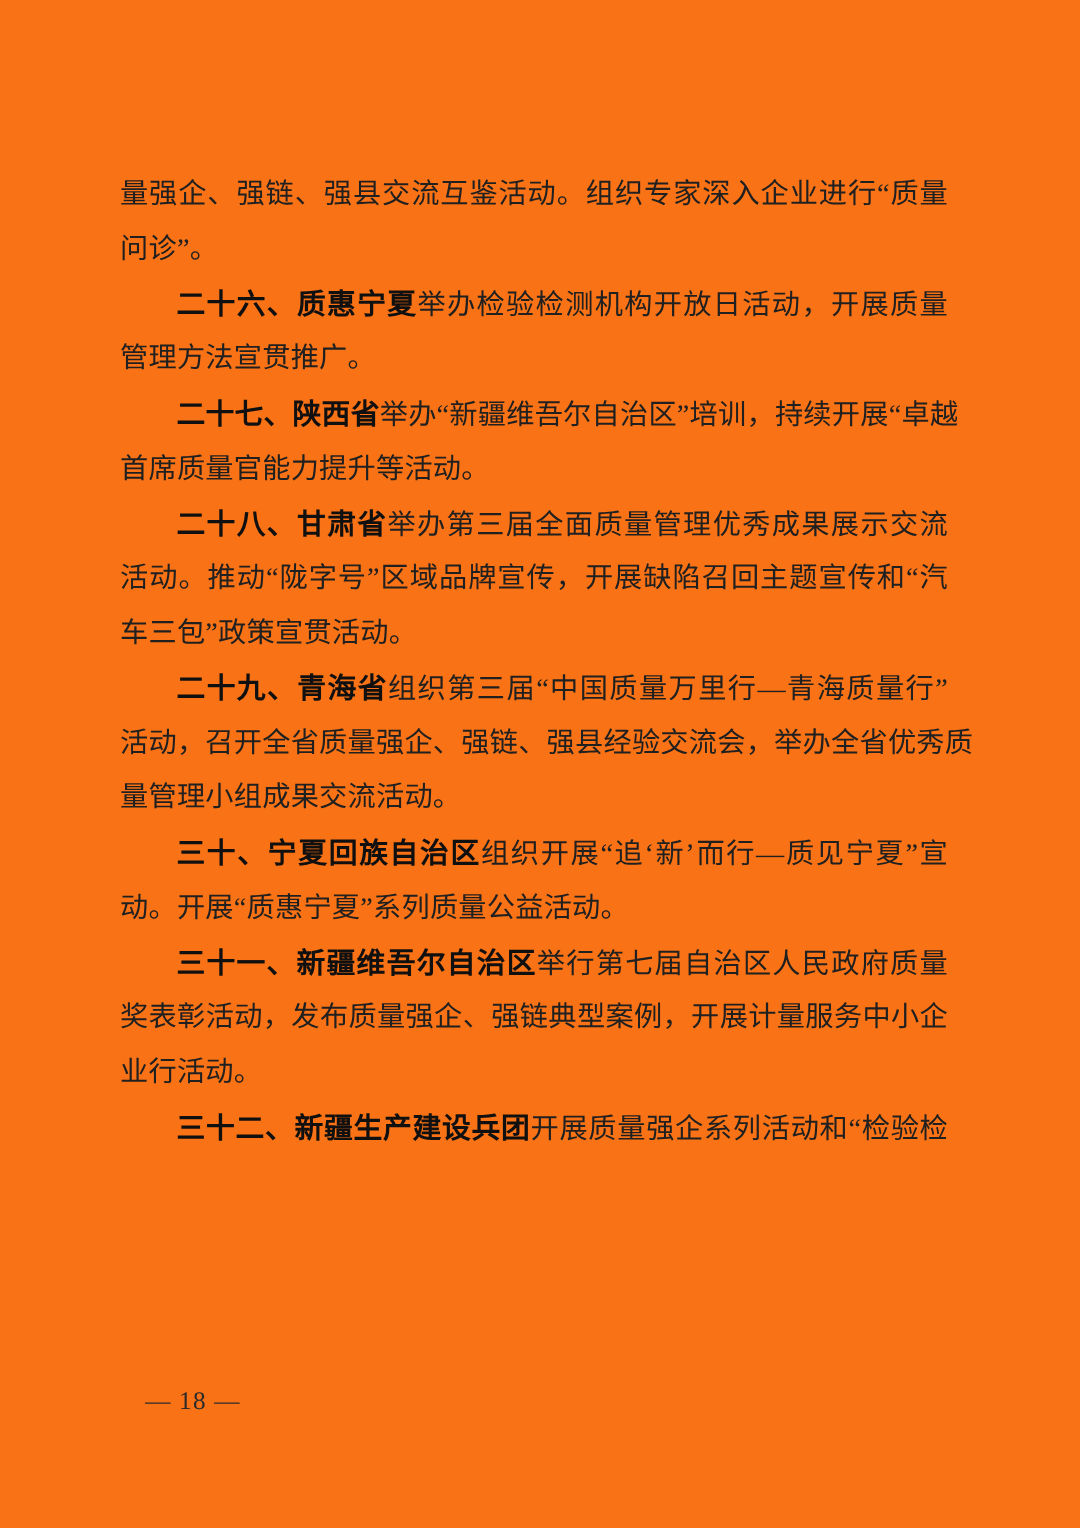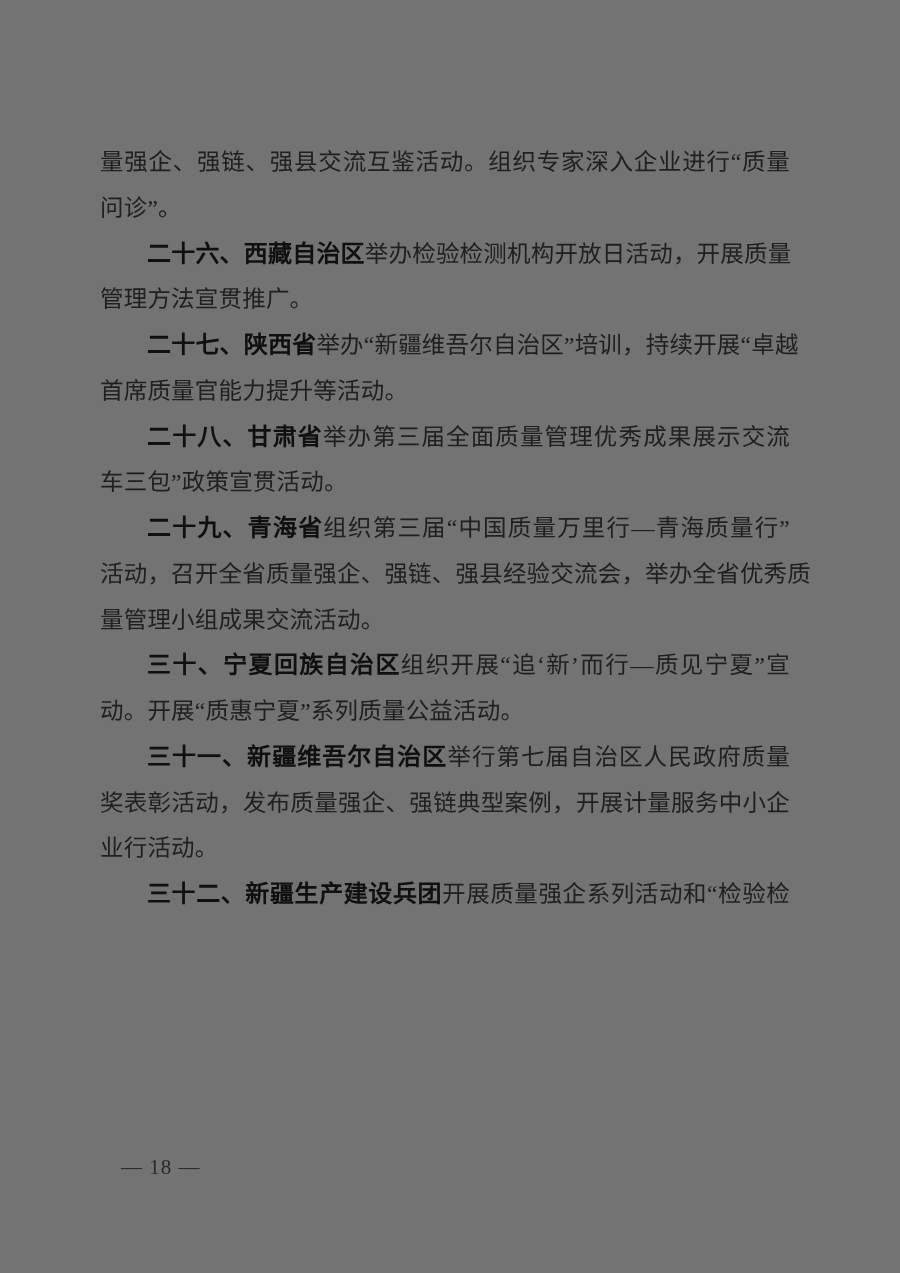--- a/index.html
+++ b/index.html
@@ -4,21 +4,21 @@
 <style>
   html, body { margin: 0; padding: 0; }
   body {
     width: 900px; height: 1273px;
     background: #ffffff;
     font-family: "Liberation Serif", "DejaVu Serif", serif;
   }
   .doc-page {
     position: relative;
     width: 900px; height: 1273px;
-    background: #737373;
+    background: #f97316;
     overflow: hidden;
     color: #1f1f1f;
   }
   .text-block {
     position: absolute;
     left: 100px; top: 140px;
     width: 690px;
   }
   .para { margin: 0; padding: 0; }
   .line {
@@ -56,31 +56,32 @@
 
 <div class="doc-page">
   <main class="text-block">
 
     <p class="para">
       <span class="line just">量强企、强链、强县交流互鉴活动。组织专家深入企业进行“质量</span>
       <span class="line">问诊”。</span>
     </p>
 
     <p class="para">
-      <span class="line just indent"><b class="head">二十六、西藏自治区</b><span>举办检验检测机构开放日活动，开展质量</span></span>
+      <span class="line just indent"><b class="head">二十六、质惠宁夏</b><span>举办检验检测机构开放日活动，开展质量</span></span>
       <span class="line">管理方法宣贯推广。</span>
     </p>
 
     <p class="para">
       <span class="line just indent"><b class="head">二十七、陕西省</b><span>举办“新疆维吾尔自治区”培训，持续开展“卓越</span></span>
       <span class="line">首席质量官能力提升等活动。</span>
     </p>
 
     <p class="para">
       <span class="line just indent"><b class="head">二十八、甘肃省</b><span>举办第三届全面质量管理优秀成果展示交流</span></span>
+      <span class="line just">活动。推动“陇字号”区域品牌宣传，开展缺陷召回主题宣传和“汽</span>
       <span class="line">车三包”政策宣贯活动。</span>
     </p>
 
     <p class="para">
       <span class="line just indent"><b class="head">二十九、青海省</b><span>组织第三届“中国质量万里行—青海质量行”</span></span>
       <span class="line just">活动，召开全省质量强企、强链、强县经验交流会，举办全省优秀质</span>
       <span class="line">量管理小组成果交流活动。</span>
     </p>
 
     <p class="para">

